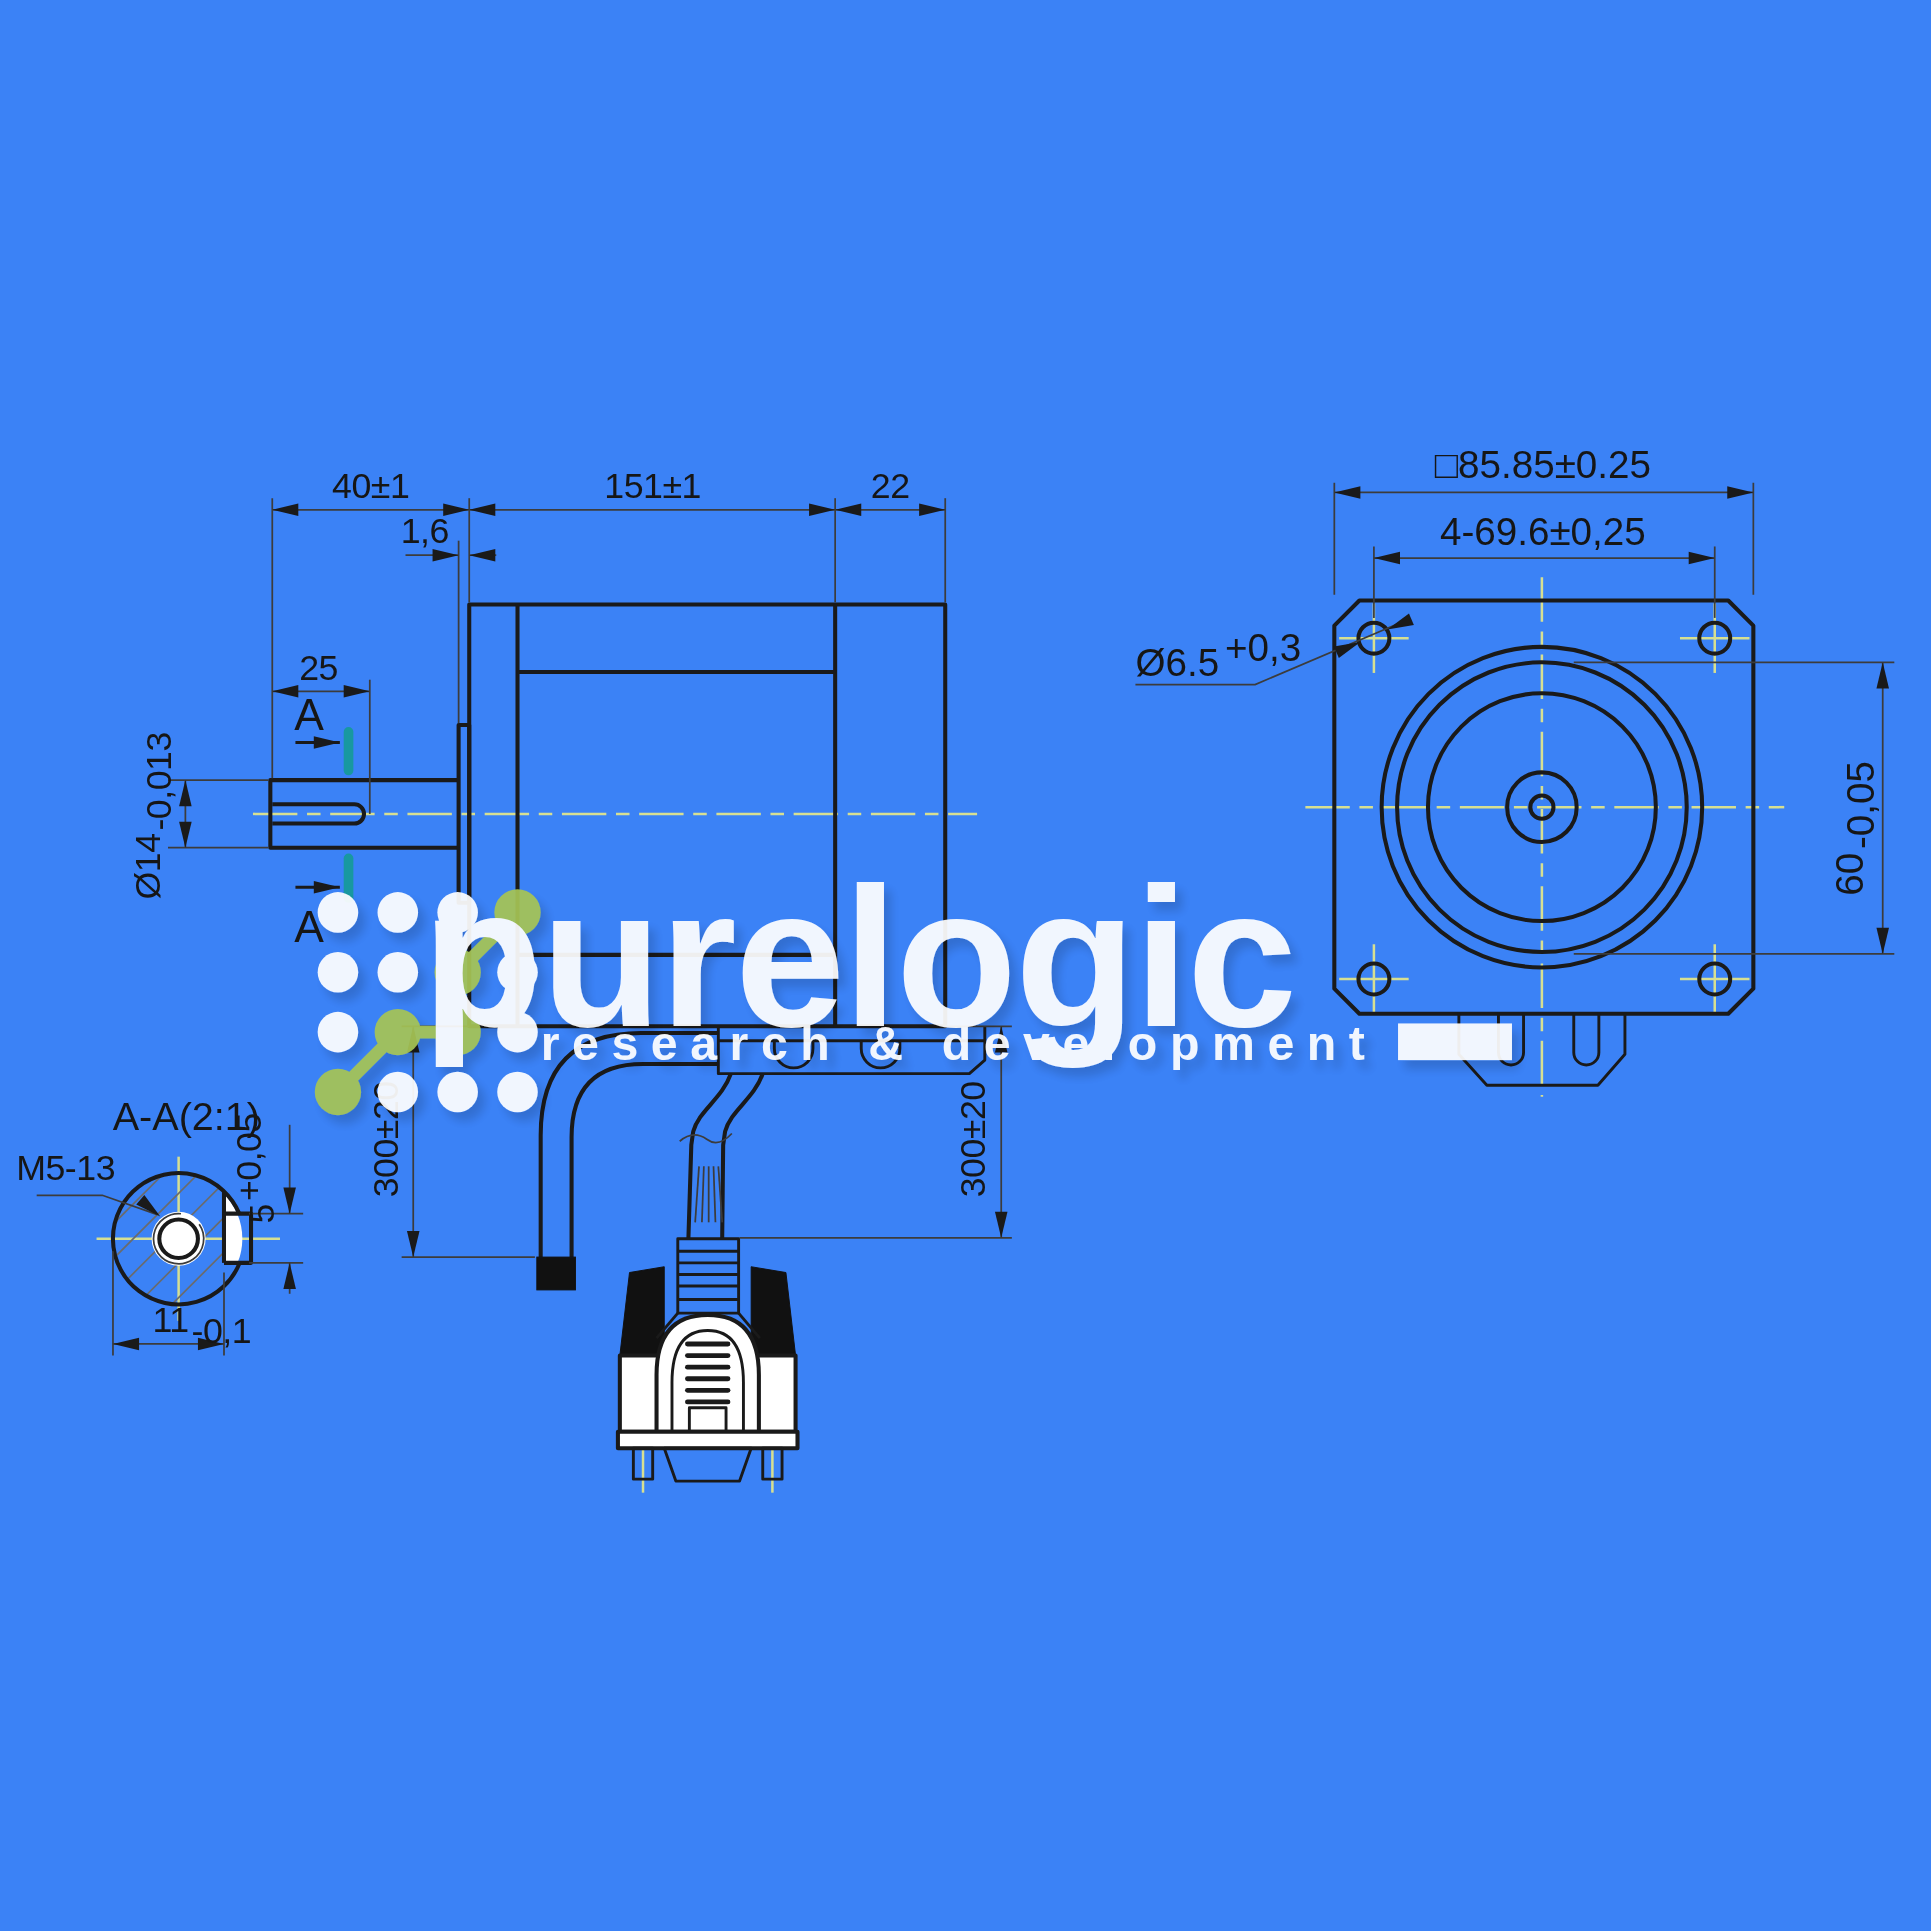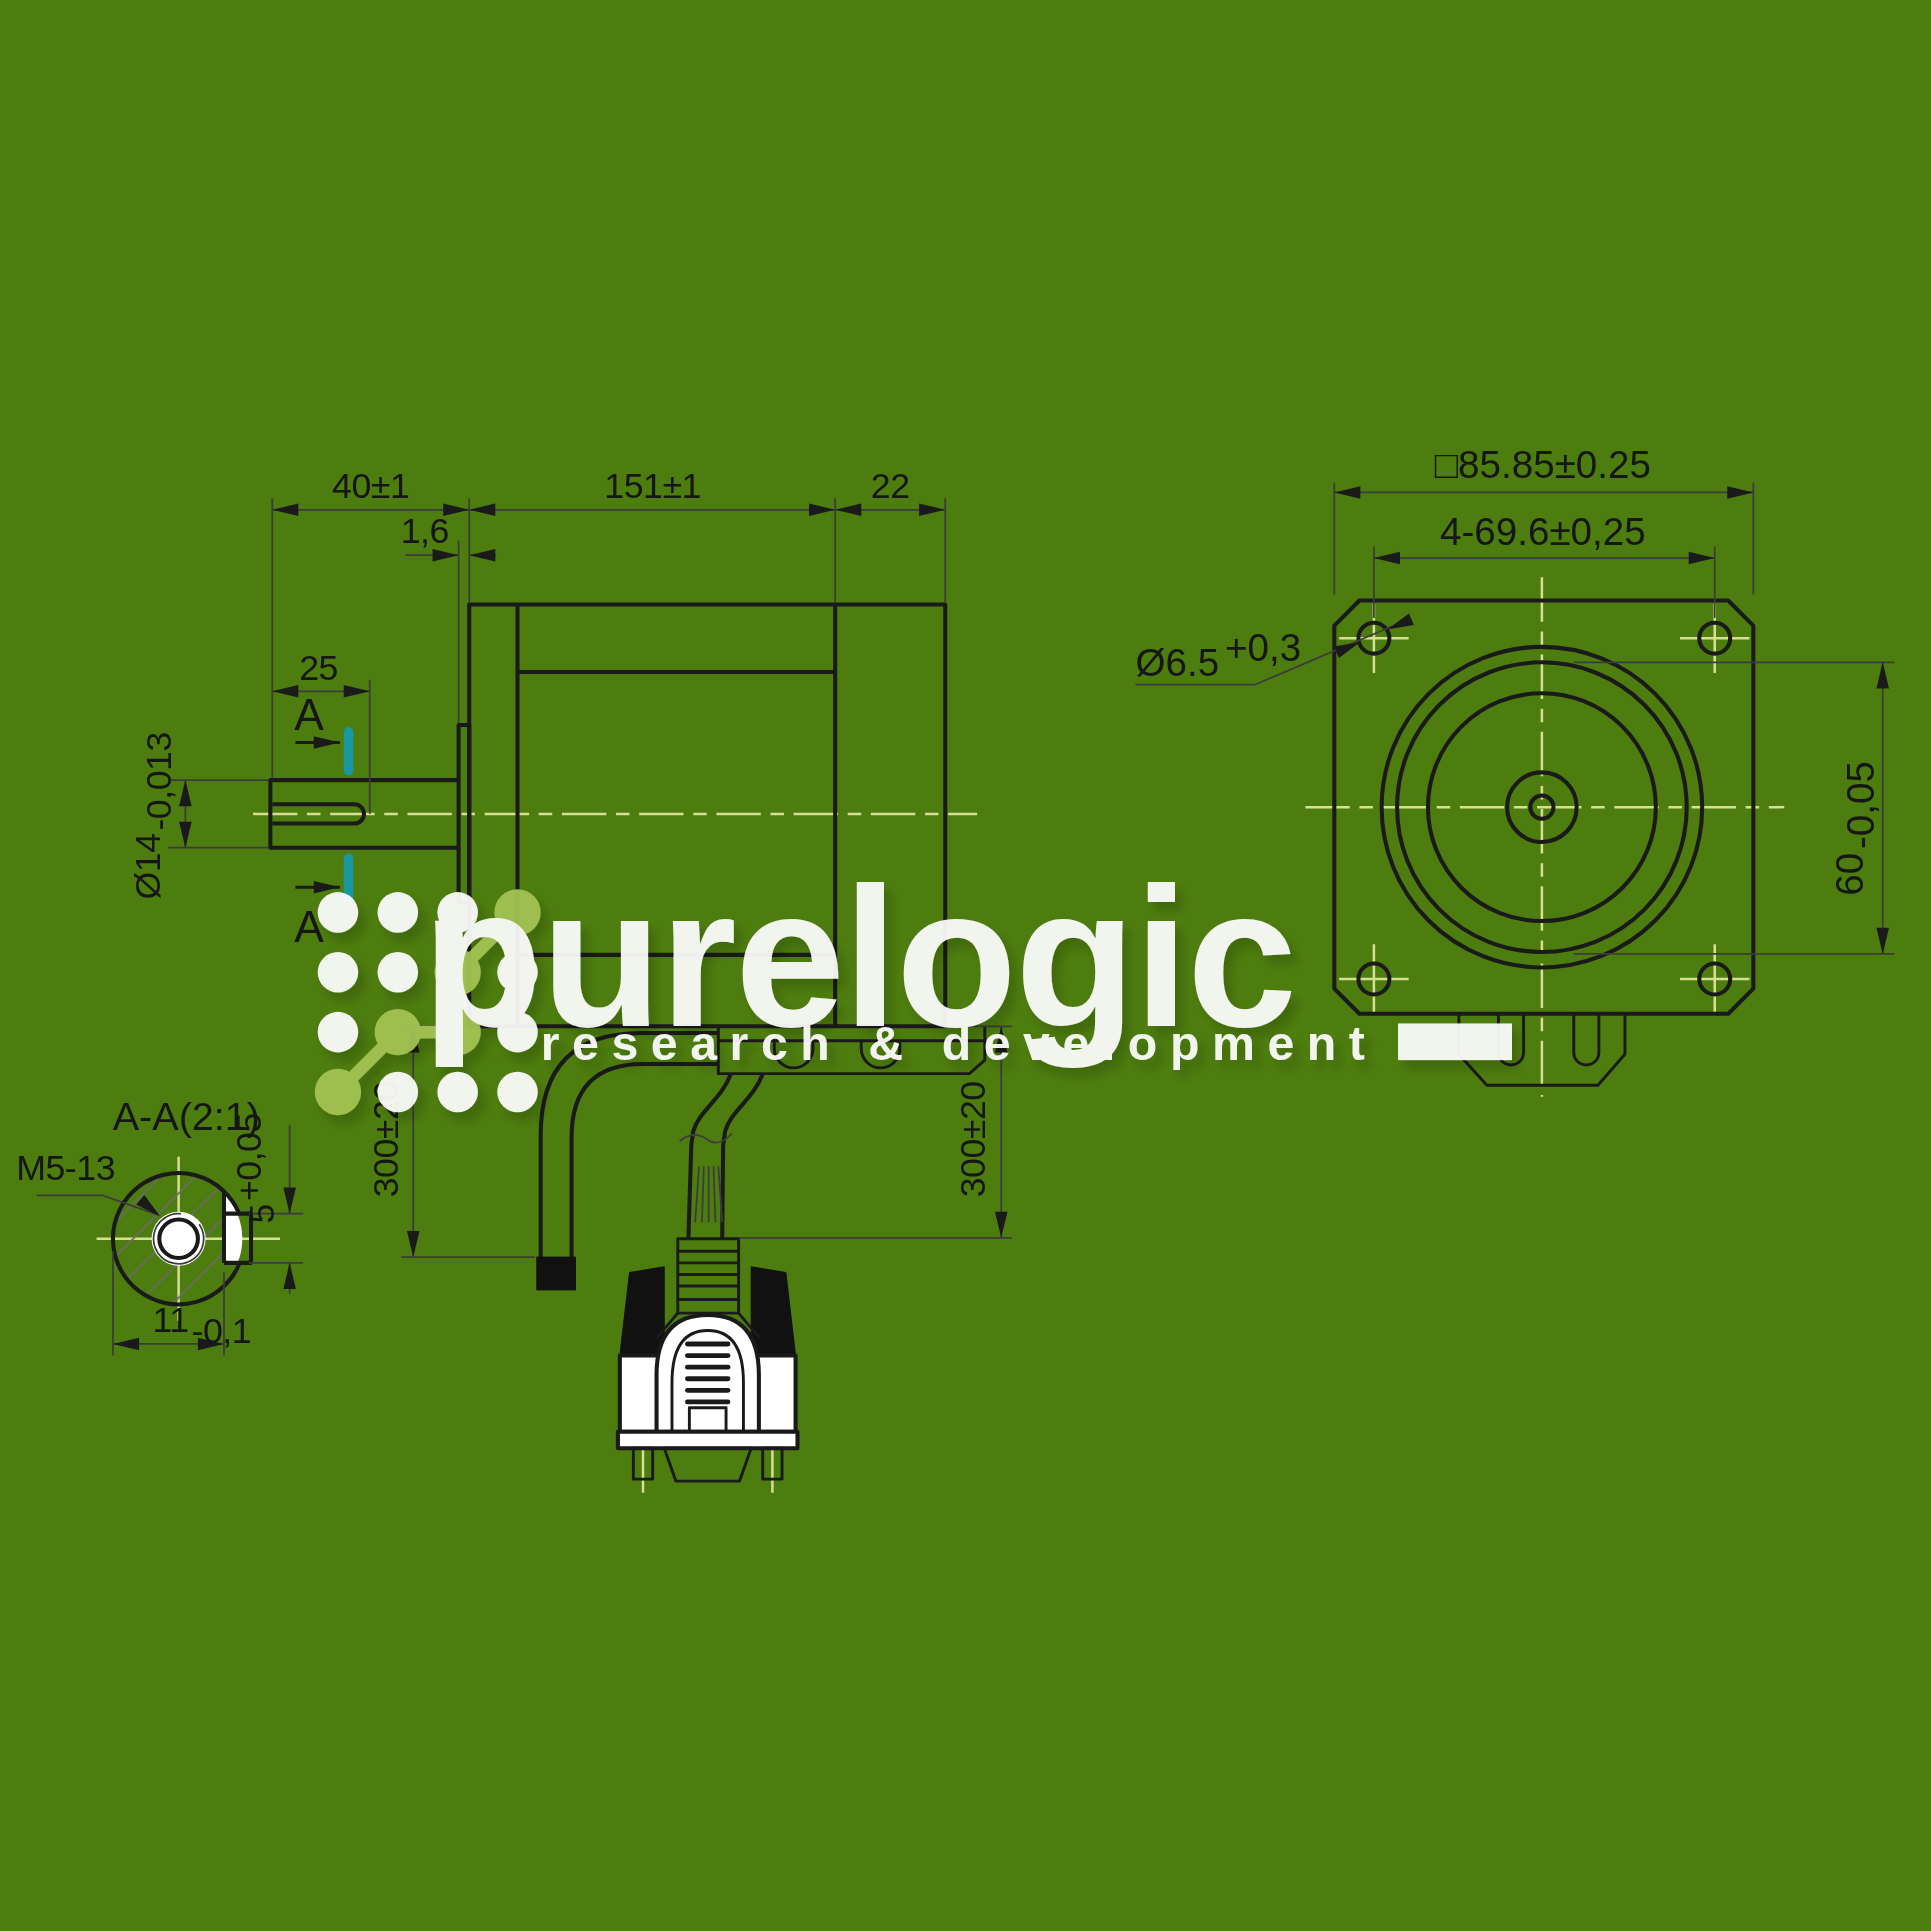--- a/index.html
+++ b/index.html
@@ -1,16 +1,16 @@
 <!DOCTYPE html>
 <html style="--outline: #1a1a1a; --thin: #3c3c3c; --centerline: #d6df92; --section_marker: #1898a0; --logo_green: #a6c455;"><head>
 <meta charset="utf-8">
 <style>
   html,body{margin:0;padding:0;background:#ffffff;}
-  .stage{position:relative;width:1931px;height:1931px;background:#4d7c0f;overflow:hidden;
+  .stage{position:relative;width:1931px;height:1931px;background:#3b82f6;overflow:hidden;
          font-family:"Liberation Sans","DejaVu Sans",sans-serif;}
   svg{position:absolute;inset:0;}
   .ol   {stroke:var(--outline,#1a1a1a);stroke-width:4.2;fill:none;stroke-linejoin:round;}
   .olf  {stroke:var(--outline,#1a1a1a);stroke-width:4.2;fill:#ffffff;stroke-linejoin:round;}
   .ol2  {stroke:var(--outline,#1a1a1a);stroke-width:3;fill:none;stroke-linejoin:round;}
   .thin {stroke:var(--thin,#3c3c3c);stroke-width:1.8;fill:none;}
   .hatch{stroke:#6b6b6b;stroke-width:1.7;}
   .cl   {stroke:var(--centerline,#d6df92);stroke-width:2.6;fill:none;}
   .cld  {stroke-dasharray:46 10 14 10;}
   .ah   {fill:var(--outline,#1a1a1a);stroke:none;}

